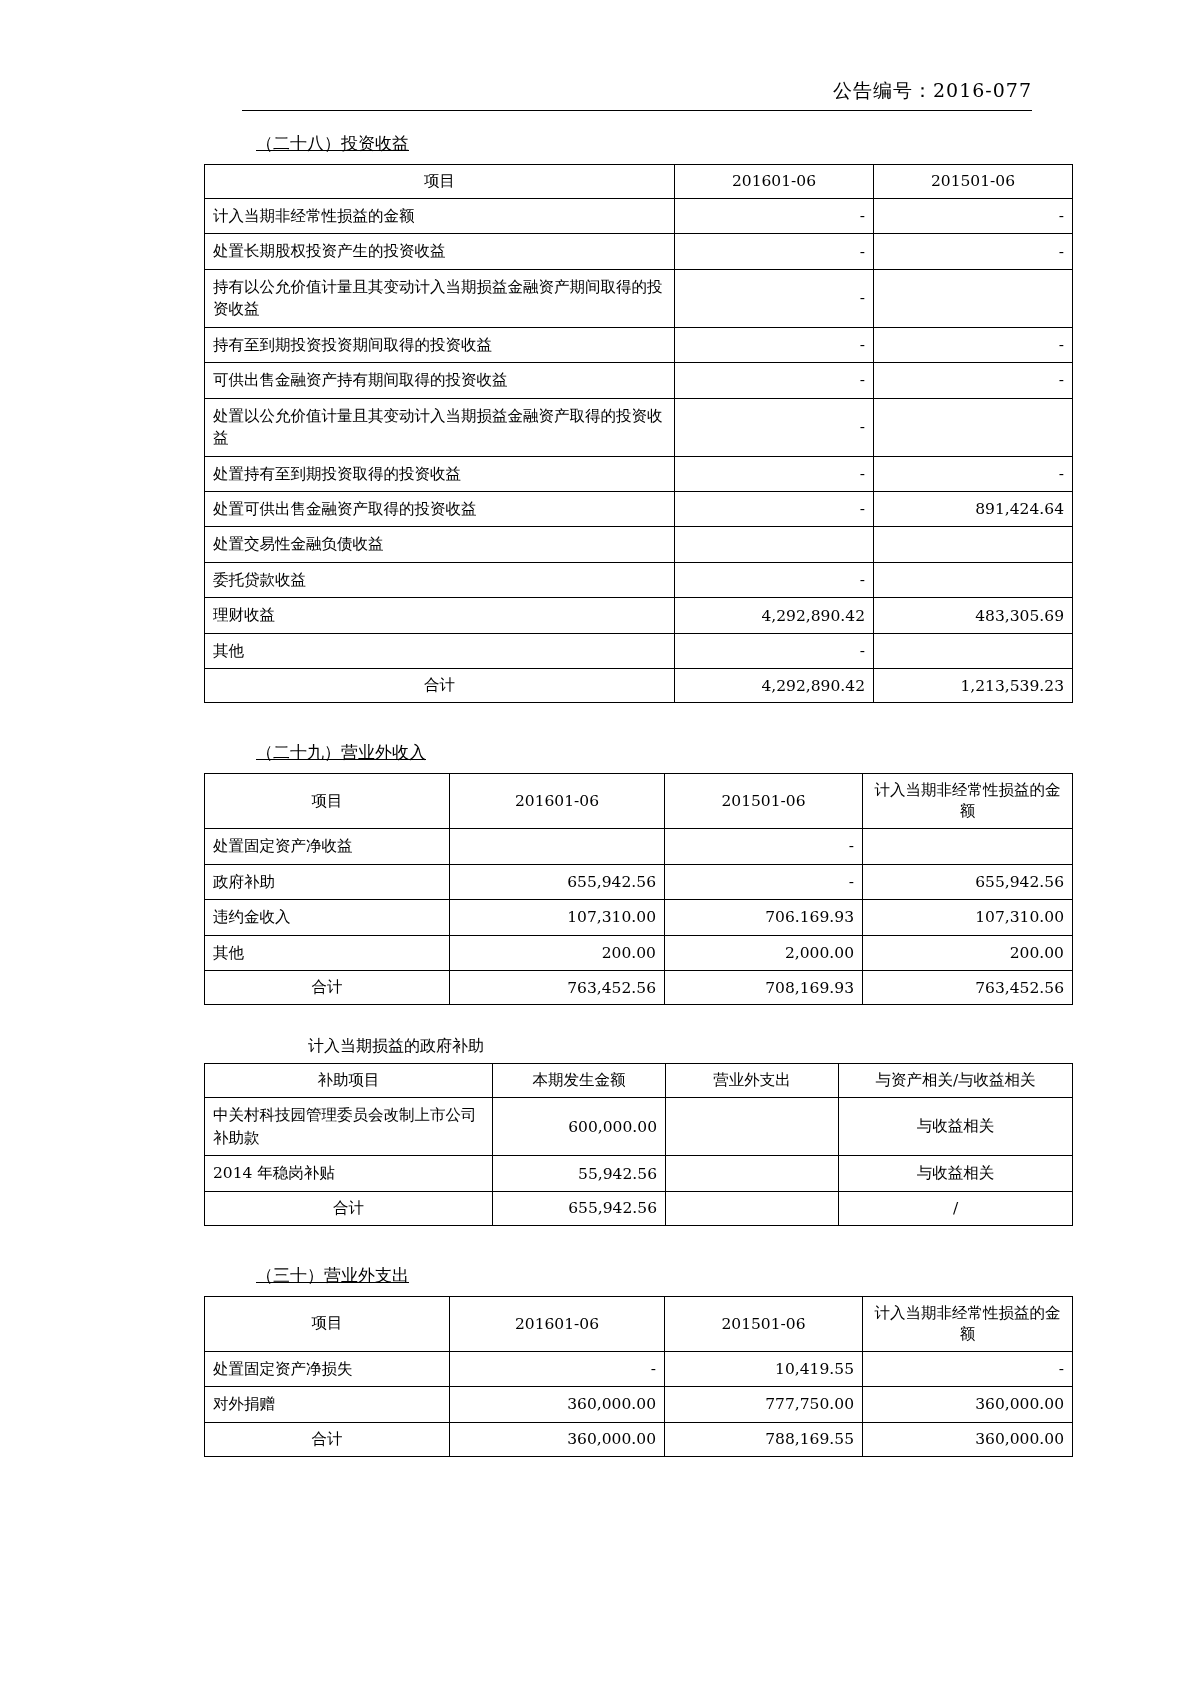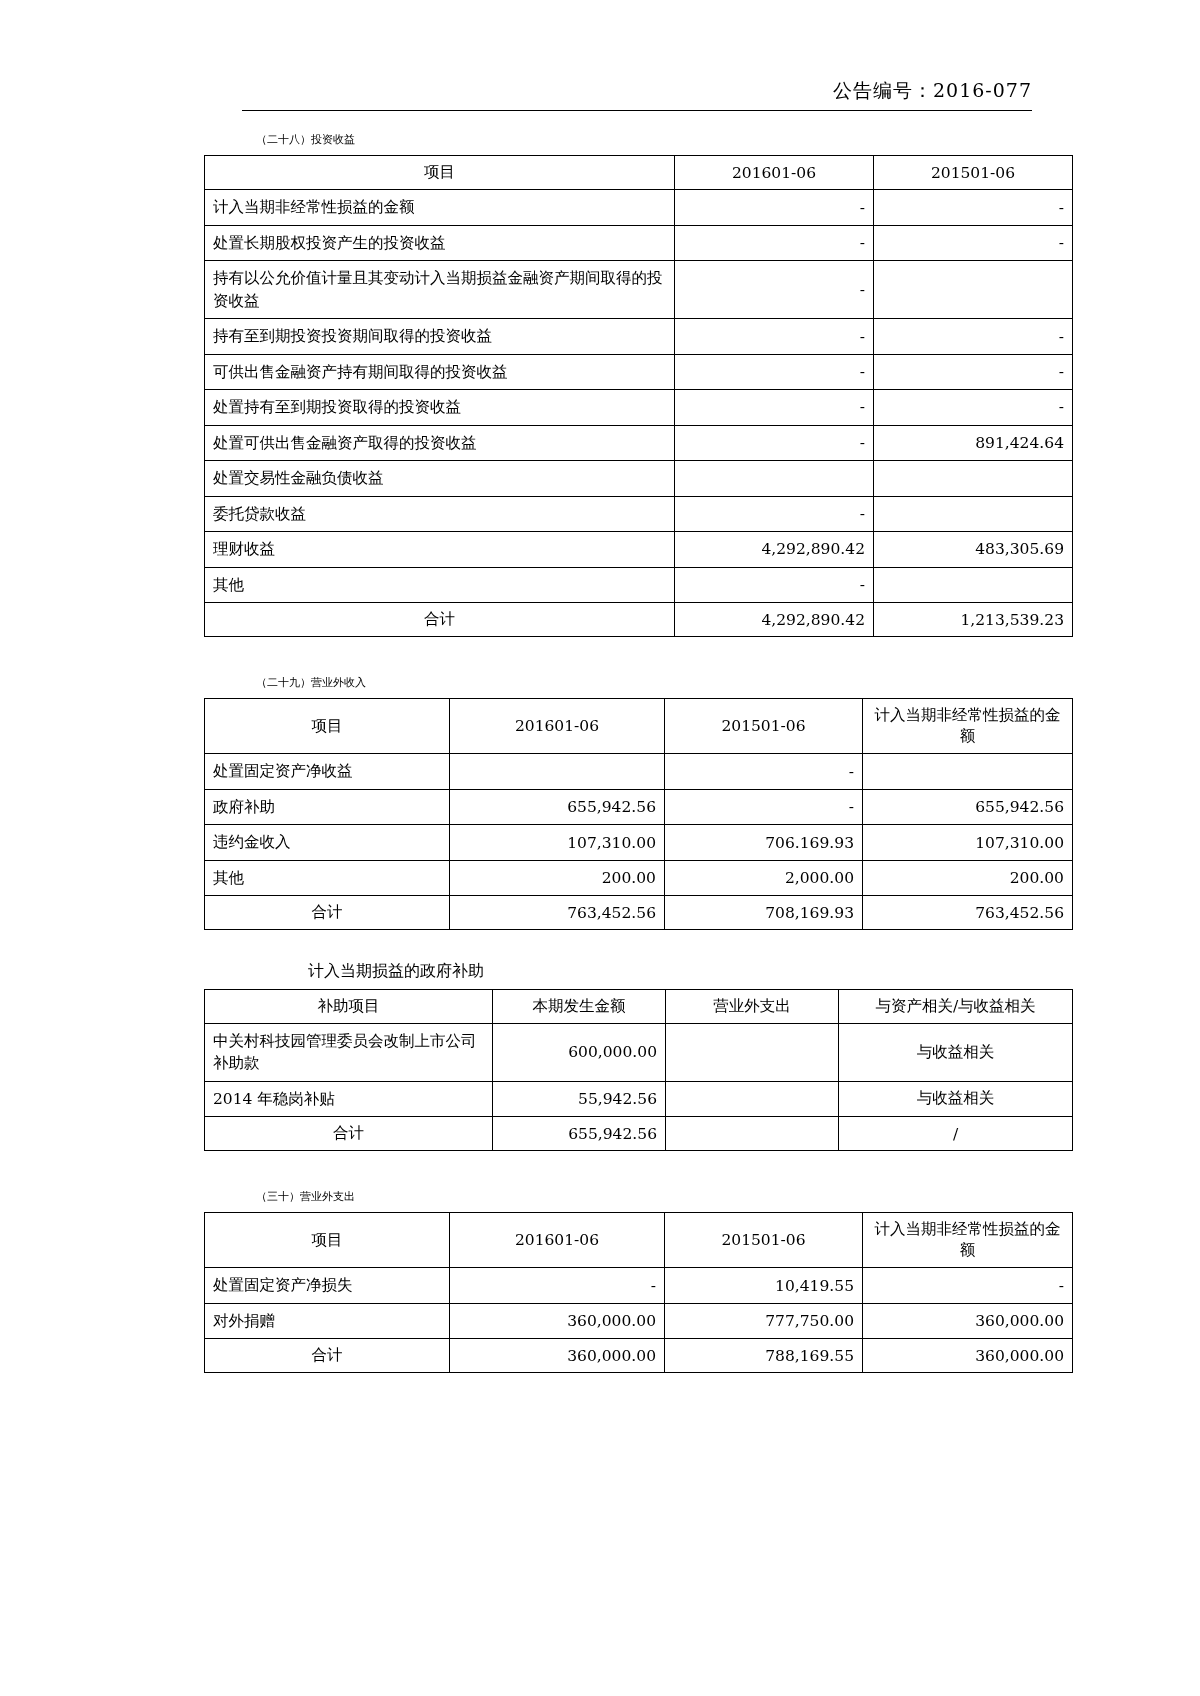--- a/index.html
+++ b/index.html
@@ -34,23 +34,24 @@
     right: 86px;
     border-bottom: 1.6px solid #000;
   }
   .content {
     position: absolute;
     top: 132px;
     left: 122px;
     width: 868px;
   }
   .sec-title {
-    font-size: 11px;
+    font-size: 17px;
     margin: 0 0 8px 52px;
     line-height: 1.4;
+    text-decoration: underline;
   }
   .sec-subtitle {
     font-size: 16px;
     margin: 0 0 6px 104px;
     line-height: 1.4;
   }
   table {
     border-collapse: collapse;
     width: 868px;
     table-layout: fixed;
@@ -114,20 +115,25 @@
           <td class="c-item">持有至到期投资投资期间取得的投资收益</td>
           <td class="c-num">-</td>
           <td class="c-num">-</td>
         </tr>
         <tr>
           <td class="c-item">可供出售金融资产持有期间取得的投资收益</td>
           <td class="c-num">-</td>
           <td class="c-num">-</td>
         </tr>
         <tr>
+          <td class="c-item">处置以公允价值计量且其变动计入当期损益金融资产取得的投资收益</td>
+          <td class="c-num">-</td>
+          <td class="c-num"></td>
+        </tr>
+        <tr>
           <td class="c-item">处置持有至到期投资取得的投资收益</td>
           <td class="c-num">-</td>
           <td class="c-num">-</td>
         </tr>
         <tr>
           <td class="c-item">处置可供出售金融资产取得的投资收益</td>
           <td class="c-num">-</td>
           <td class="c-num">891,424.64</td>
         </tr>
         <tr>

